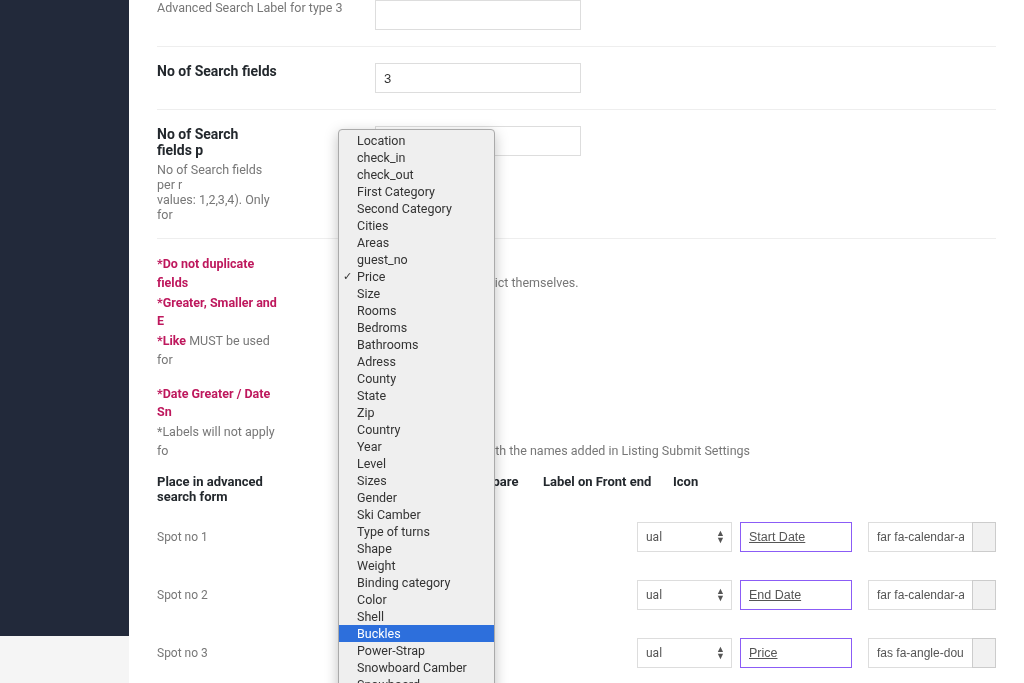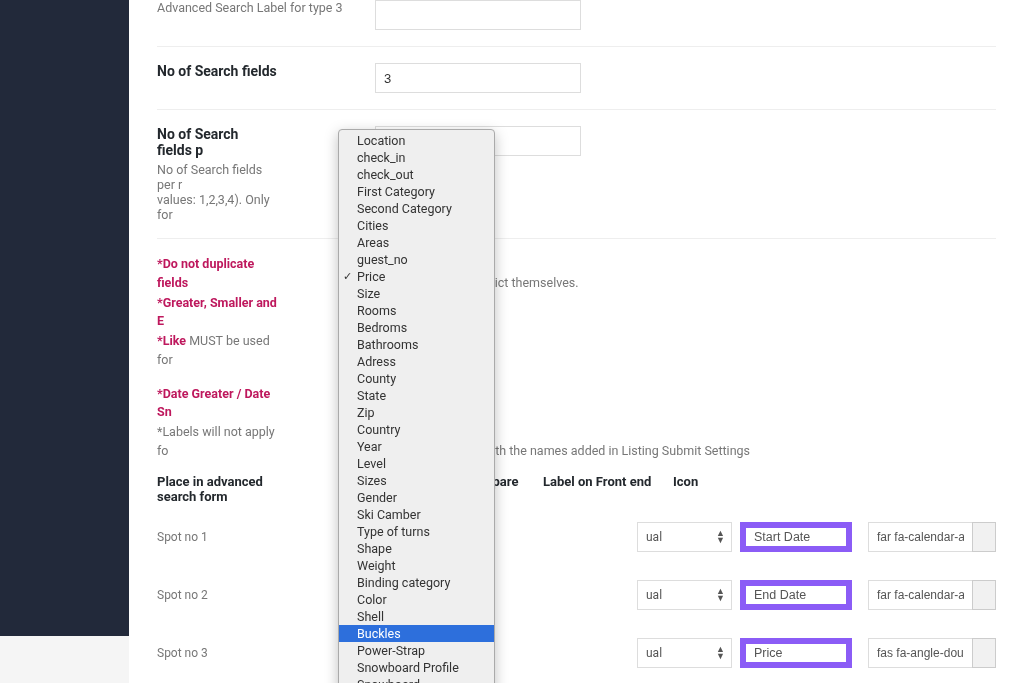--- a/index.html
+++ b/index.html
@@ -24,21 +24,21 @@
     .col-compare { width: 252px; padding-left: 130px; position: relative; }
     .col-label { width: 130px; }
     .col-icon { width: 130px; }
     .spot-row { display: flex; align-items: center; padding: 14px 0; }
     .spot-name { width: 385px; color: #777; font-size: 12px; }
     .spot-compare { width: 198px; }
     .spot-label { width: 128px; }
     .spot-icon { width: 128px; display: flex; }
     .select-box { width: 95px; height: 30px; border: 1px solid #ddd; background: #fff; position: relative; display: flex; align-items: center; padding: 0 24px 0 8px; font-size: 12px; color: #555; }
     .select-box .arrows { position: absolute; right: 6px; font-size: 9px; color: #555; display: flex; flex-direction: column; line-height: 7px; }
-    .lbl-input { width: 112px; height: 30px; border: 6px solid #8b5cf6; padding: 0 8px; font-size: 12.5px; color: #555; }
+    .lbl-input { width: 112px; height: 30px; border: 1px solid #8b5cf6; padding: 0 8px; font-size: 12.5px; color: #555; text-decoration: underline; }
     .icon-input { width: 104px; height: 30px; border: 1px solid #ddd; border-right: none; padding: 0 8px; font-size: 12px; color: #555; overflow: hidden; white-space: nowrap; }
     .icon-preview { width: 28px; height: 30px; border: 1px solid #ccc; background: #f1f1f1; display: flex; align-items: center; justify-content: center; color: #555; font-size: 13px; }
     .dropdown { position: absolute; left: 338px; top: 129px; width: 157px; background: #efefef; border: 1px solid #aaa; border-radius: 4px; box-shadow: 0 4px 14px rgba(0,0,0,0.25); z-index: 100; font-size: 12.5px; color: #333; padding: 2px 0; }
     .dropdown-item { padding: 1px 6px 1px 18px; cursor: default; position: relative; line-height: 15px; }
     .dropdown-item.selected { background: #2d6fdc; color: #fff; }
     .dropdown-item.checked::before { content: "✓"; position: absolute; left: 4px; font-size: 11px; }
     .section-title { font-weight: 700; color: #23282d; font-size: 14px; margin-bottom: 6px; }
   </style>
 </head>
 <body>
@@ -176,16 +176,16 @@
       <div class="dropdown-item">Gender</div>
       <div class="dropdown-item">Ski Camber</div>
       <div class="dropdown-item">Type of turns</div>
       <div class="dropdown-item">Shape</div>
       <div class="dropdown-item">Weight</div>
       <div class="dropdown-item">Binding category</div>
       <div class="dropdown-item">Color</div>
       <div class="dropdown-item">Shell</div>
       <div class="dropdown-item selected">Buckles</div>
       <div class="dropdown-item">Power-Strap</div>
-      <div class="dropdown-item">Snowboard Profile</div>
+      <div class="dropdown-item">Snowboard Camber</div>
       <div class="dropdown-item">Snowboard Construction</div>
     </div>
 </div>
 
 </body></html>

